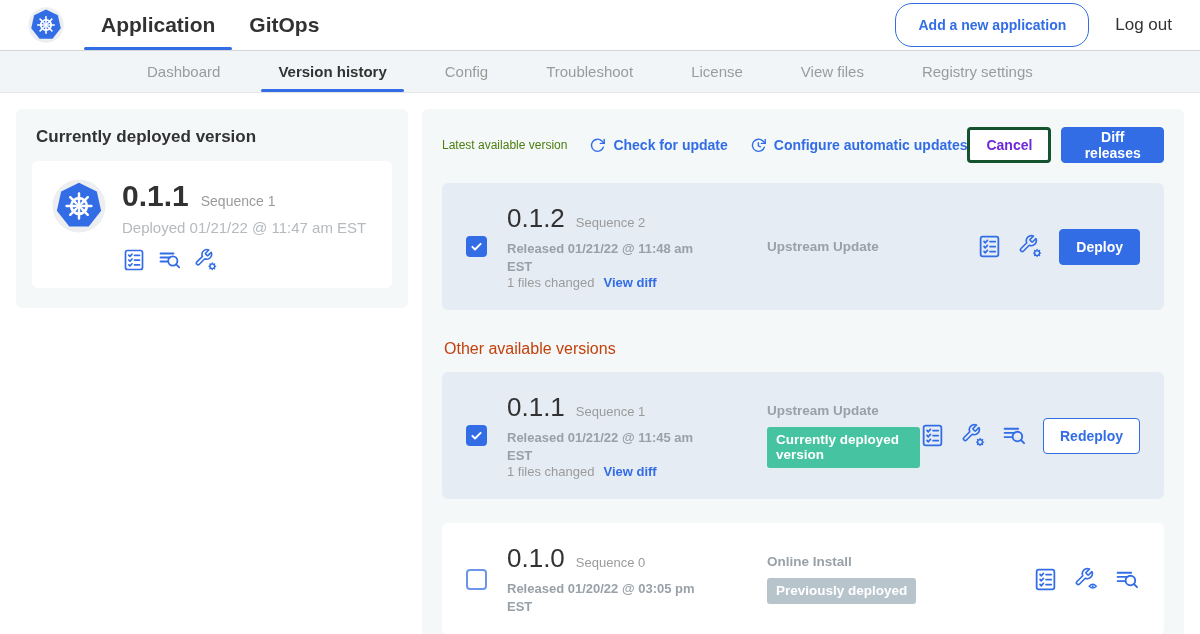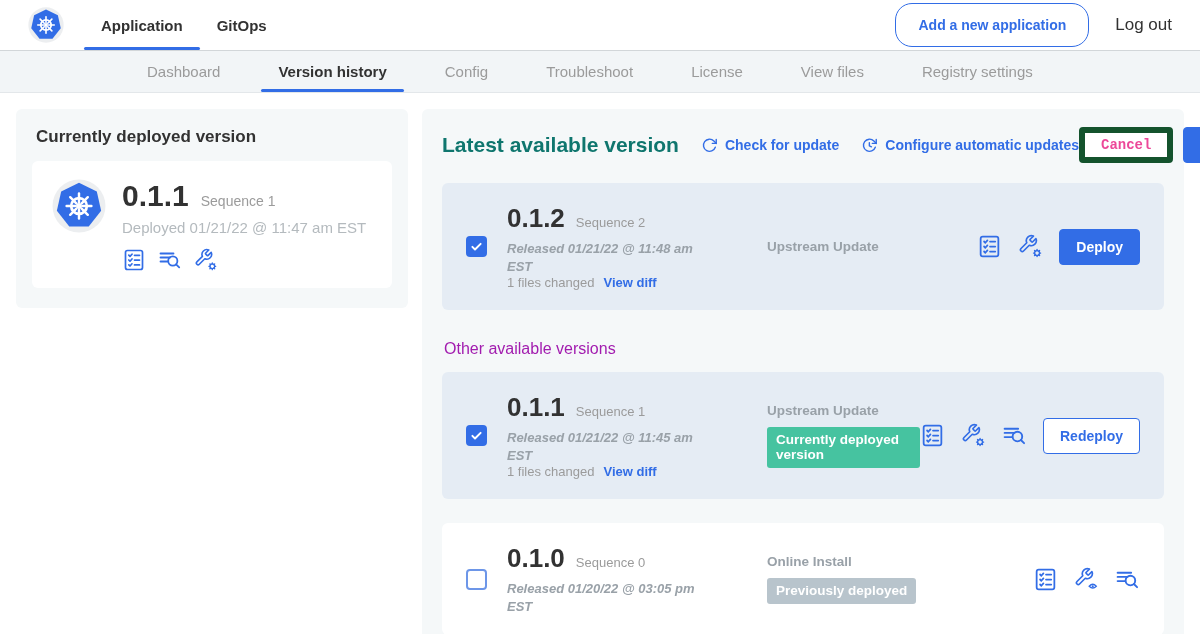--- a/index.html
+++ b/index.html
@@ -4,21 +4,21 @@
 <style>
   * { margin:0; padding:0; box-sizing:border-box; }
   html,body { width:1200px; height:634px; overflow:hidden; background:#fff;
     font-family:"Liberation Sans","DejaVu Sans",sans-serif; color:#323232; }
 
   
   .topnav { height:50px; display:flex; align-items:center; padding:0 28px; background:#fff; }
   .logo-wrap { width:36px; height:36px; flex:none; }
   .logo-wrap svg { width:36px; height:36px; display:block; }
   .top-tabs { display:flex; margin-left:20px; height:50px; }
-  .top-tab { position:relative; font-size:15px; font-weight:700; color:#323232;
+  .top-tab { position:relative; font-size:21px; font-weight:700; color:#323232;
     padding:0 17px; display:flex; align-items:center; cursor:pointer; }
   .top-tab.active::after { content:""; position:absolute; left:0; right:0; bottom:0;
     height:3px; background:#326de6; border-radius:2px; }
   .top-right { margin-left:auto; display:flex; align-items:center; gap:26px; }
   .pill-btn { height:44px; border-radius:17px; border:1px solid #326de6; background:#fff;
     color:#326de6; font-weight:700; font-size:14px; padding:0 22px; cursor:pointer;
     font-family:inherit; }
   .logout { font-size:17px; color:#323232; cursor:pointer; }
 
   
@@ -44,62 +44,62 @@
   .dc-line { display:flex; align-items:baseline; gap:12px; }
   .dc-version { font-size:30px; font-weight:700; color:#323232; }
   .dc-seq { font-size:14px; color:#9b9b9b; font-weight:500; }
   .dc-date { margin-top:6px; font-size:15px; color:#b4babe; font-weight:500; }
   .dc-icons { margin-top:12px; display:flex; gap:12px; color:#326de6; }
   .icon24 { width:24px; height:24px; display:block; cursor:pointer; }
 
   
   .available-panel { flex:1; padding:18px 20px 24px; min-height:492px; }
   .ap-header { display:flex; align-items:center; margin-bottom:20px; }
-  .ap-title { font-size:21px; font-weight:700; color:#0f766e; flex:none; }
+  .ap-title { font-size:12px; font-weight:400; color:#4d7c0f; flex:none; }
   .ap-link { display:flex; align-items:center; gap:7px; color:#326de6; font-weight:700;
     font-size:14px; margin-left:22px; cursor:pointer; white-space:nowrap; }
   .ap-link svg { width:17px; height:17px; }
   .ap-buttons { margin-left:auto; display:flex; gap:10px; }
   .btn { height:36px; border-radius:4px; font-weight:700; font-size:14px; padding:0 16px;
     cursor:pointer; font-family:inherit; }
-  .btn-cancel { background:#fff; border:6px solid #14532d; color:#ec4899;font-family:Liberation Mono, monospace; }
+  .btn-cancel { background:#fff; border:3px solid #14532d; color:#6d28d9; }
   .btn-primary { background:#326de6; border:1px solid #326de6; color:#fff; }
   .btn-outline { background:#fff; border:1px solid #326de6; color:#326de6; }
 
   .version-card { border-radius:6px; padding:20px 24px; display:flex; align-items:center; }
   .version-card.selected { background:#e5ecf4; }
   .version-card.plain { background:#fff; }
 
   .checkbox { width:21px; height:21px; border-radius:4px; flex:none; margin-right:20px;
     cursor:pointer; display:flex; align-items:center; justify-content:center; }
   .checkbox.checked { background:#326de6; }
   .checkbox.unchecked { background:#fff; border:2px solid #6d96e8; }
   .checkbox svg { width:15px; height:15px; }
 
   .v-info { width:248px; flex:none; }
   .v-line { display:flex; align-items:baseline; gap:11px; }
-  .v-num { font-size:26px; font-weight:700; color:#323232; }
+  .v-num { font-size:26px; font-weight:400; color:#323232; }
   .v-seq { font-size:13px; color:#9b9b9b; font-weight:500; }
   .v-released { margin-top:6px; font-size:13px; font-weight:700; color:#99a1a8;
-    max-width:198px; line-height:1.35;font-style:italic; }
+    max-width:198px; line-height:1.35; }
   .v-files { margin-top:0; font-size:13px; color:#9b9b9b; font-weight:500;
     display:flex; gap:9px; align-items:baseline; }
   .view-diff { color:#326de6; font-weight:700; cursor:pointer; }
 
   .v-source { flex:1; padding-left:12px; }
   .source-label { font-size:13.5px; font-weight:700; color:#99a1a8; }
   .badge { display:inline-block; margin-top:9px; padding:5px 9px 6px; border-radius:3px;
     color:#fff; font-weight:700; font-size:13.5px; }
   .badge.green { background:#46c3a0; }
   .badge.gray { background:#b8c4cc;text-align:center; }
 
   .v-actions { display:flex; align-items:center; gap:16px; color:#326de6; flex:none; }
   .icon26 { width:25px; height:25px; display:block; cursor:pointer; }
 
-  .other-title { margin:30px 0 14px 2px; font-size:16px; color:#a21caf; font-weight:500; }
+  .other-title { margin:30px 0 14px 2px; font-size:16px; color:#c2410c; font-weight:500; }
   .card-gap1 { margin-bottom:0; }
   .card-gap2 { margin-bottom:24px; }
 
   .hidden-defs { position:absolute; width:0; height:0; overflow:hidden; }
 </style>
 </head>
 <body>
 
 <svg class="hidden-defs" aria-hidden="true">
   <defs>

